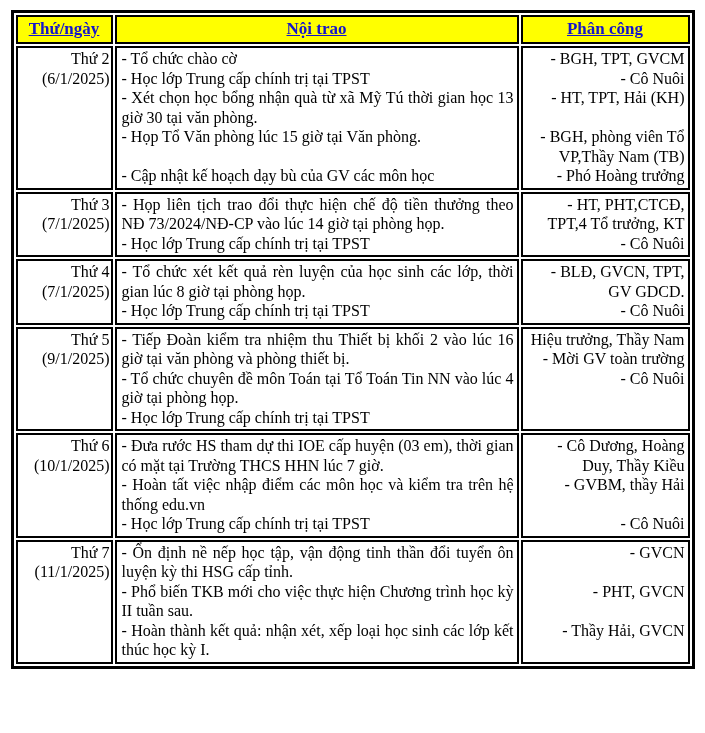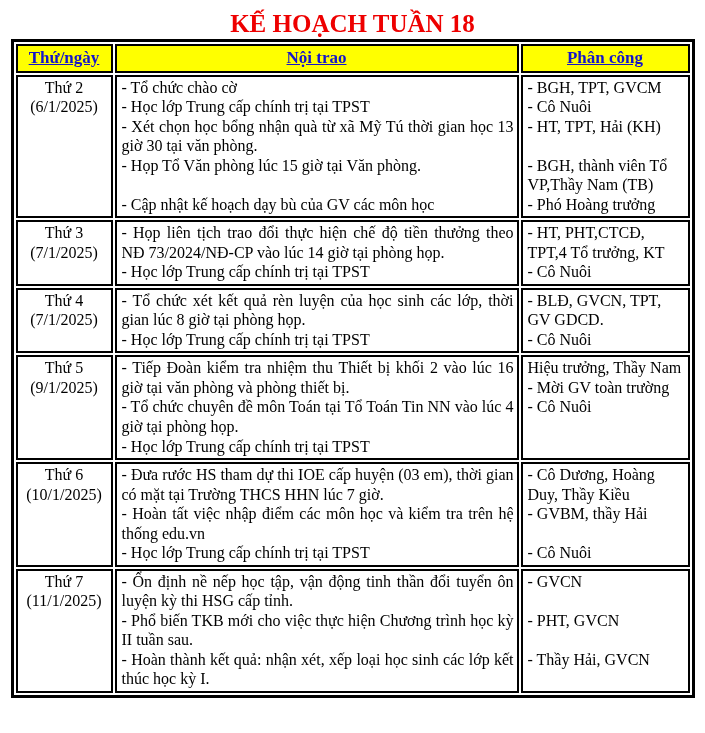--- a/index.html
+++ b/index.html
@@ -61,27 +61,27 @@
   }
   td.day-cell {
     text-align: center;
     padding: 1px 1px;
   }
   td.content-cell .line {
     text-align: justify;
   }
   .line {
     min-height: 19.5px;
+    text-align: right;
   }
 </style>
 </head>
 <body>
 
 <div class="page">
-  <h1 class="doc-title">KẾ HOẠCH TUẦN 18</h1>
 
   <table class="plan">
     <colgroup>
       <col style="width:97px">
       <col style="width:404px">
       <col style="width:169px">
     </colgroup>
     <thead>
       <tr id="header-row">
           <th>Thứ/ngày</th>
@@ -101,21 +101,21 @@
             <div class="line">- Xét chọn học bổng nhận quà từ xã Mỹ Tú thời gian học 13 giờ 30 tại văn phòng.</div>
             <div class="line">- Họp Tổ Văn phòng lúc 15 giờ tại Văn phòng.</div>
             <div class="line blank">&nbsp;</div>
             <div class="line">- Cập nhật kế hoạch dạy bù của GV các môn học</div>
           </td>
     <td class="assign-cell">
             <div class="line">- BGH, TPT, GVCM</div>
             <div class="line">- Cô Nuôi</div>
             <div class="line">- HT, TPT, Hải (KH)</div>
             <div class="line blank">&nbsp;</div>
-            <div class="line">- BGH, thành viên Tổ VP,Thầy Nam (TB)</div>
+            <div class="line">- BGH, phòng viên Tổ VP,Thầy Nam (TB)</div>
             <div class="line">- Phó Hoàng trưởng</div>
           </td>
   </tr>
 
   <tr>
     <td class="day-cell">
       <div class="line day">Thứ 3</div>
       <div class="line date">(7/1/2025)</div>
     </td>
     <td class="content-cell">

